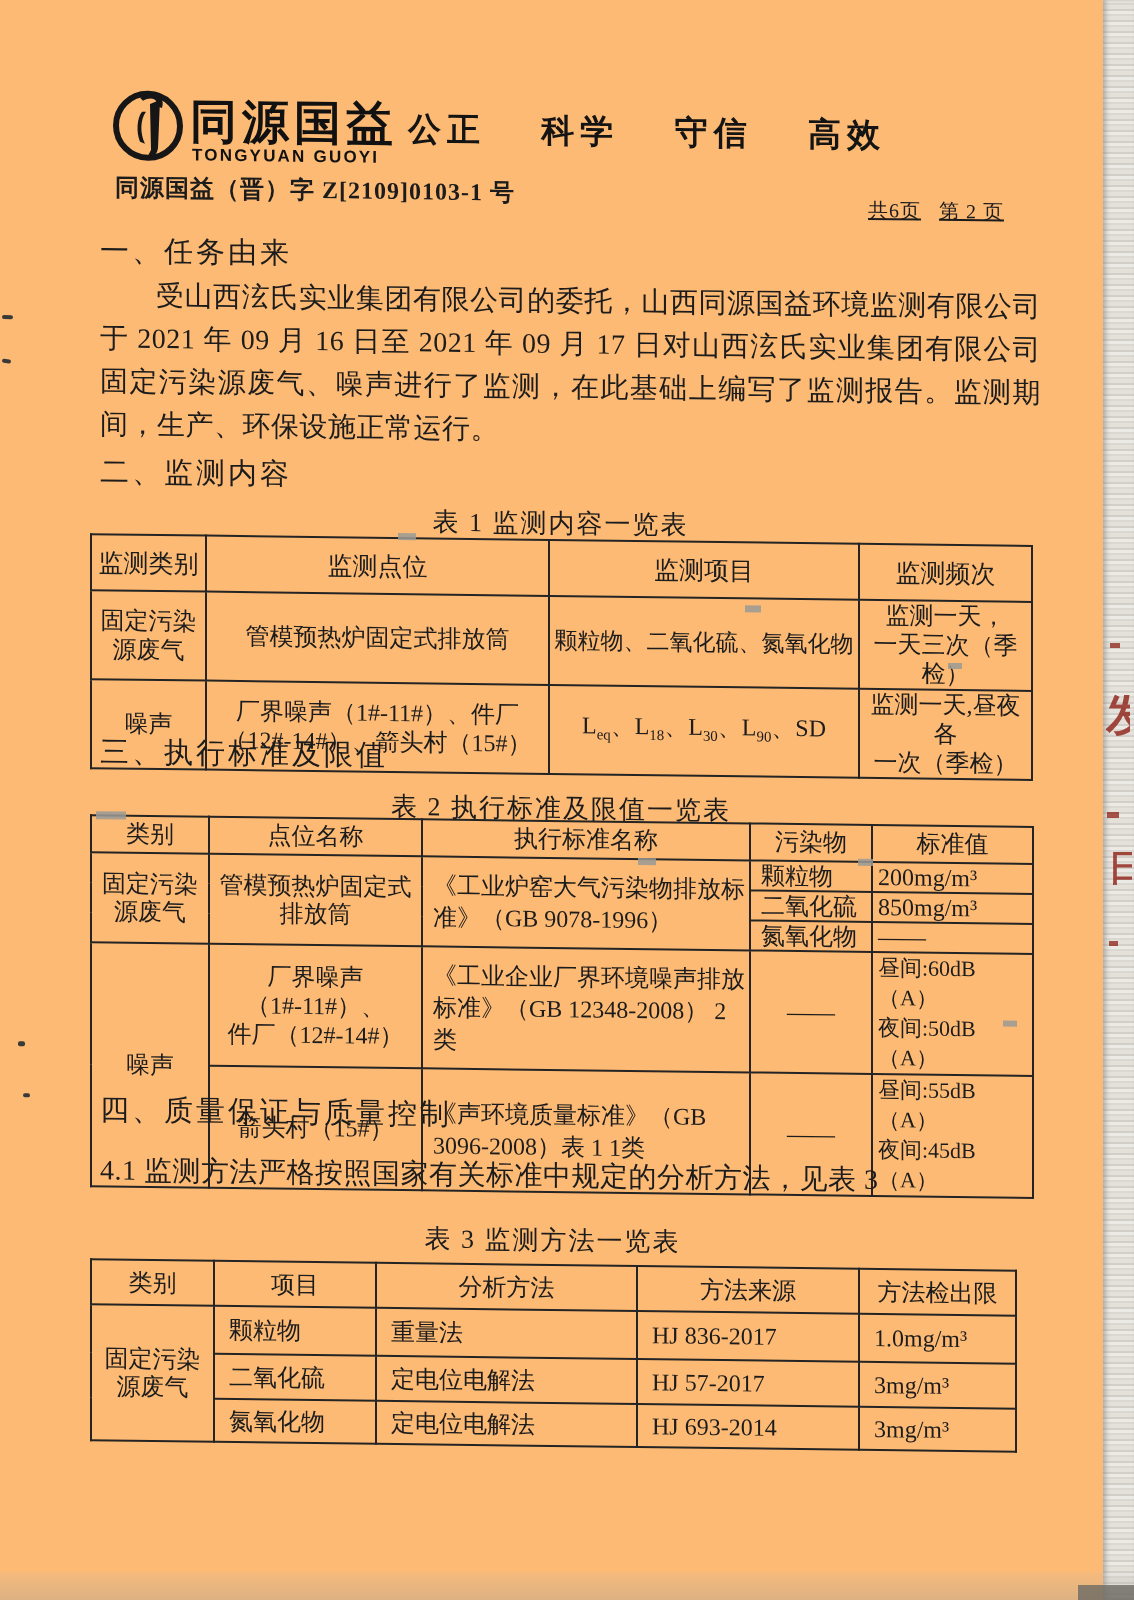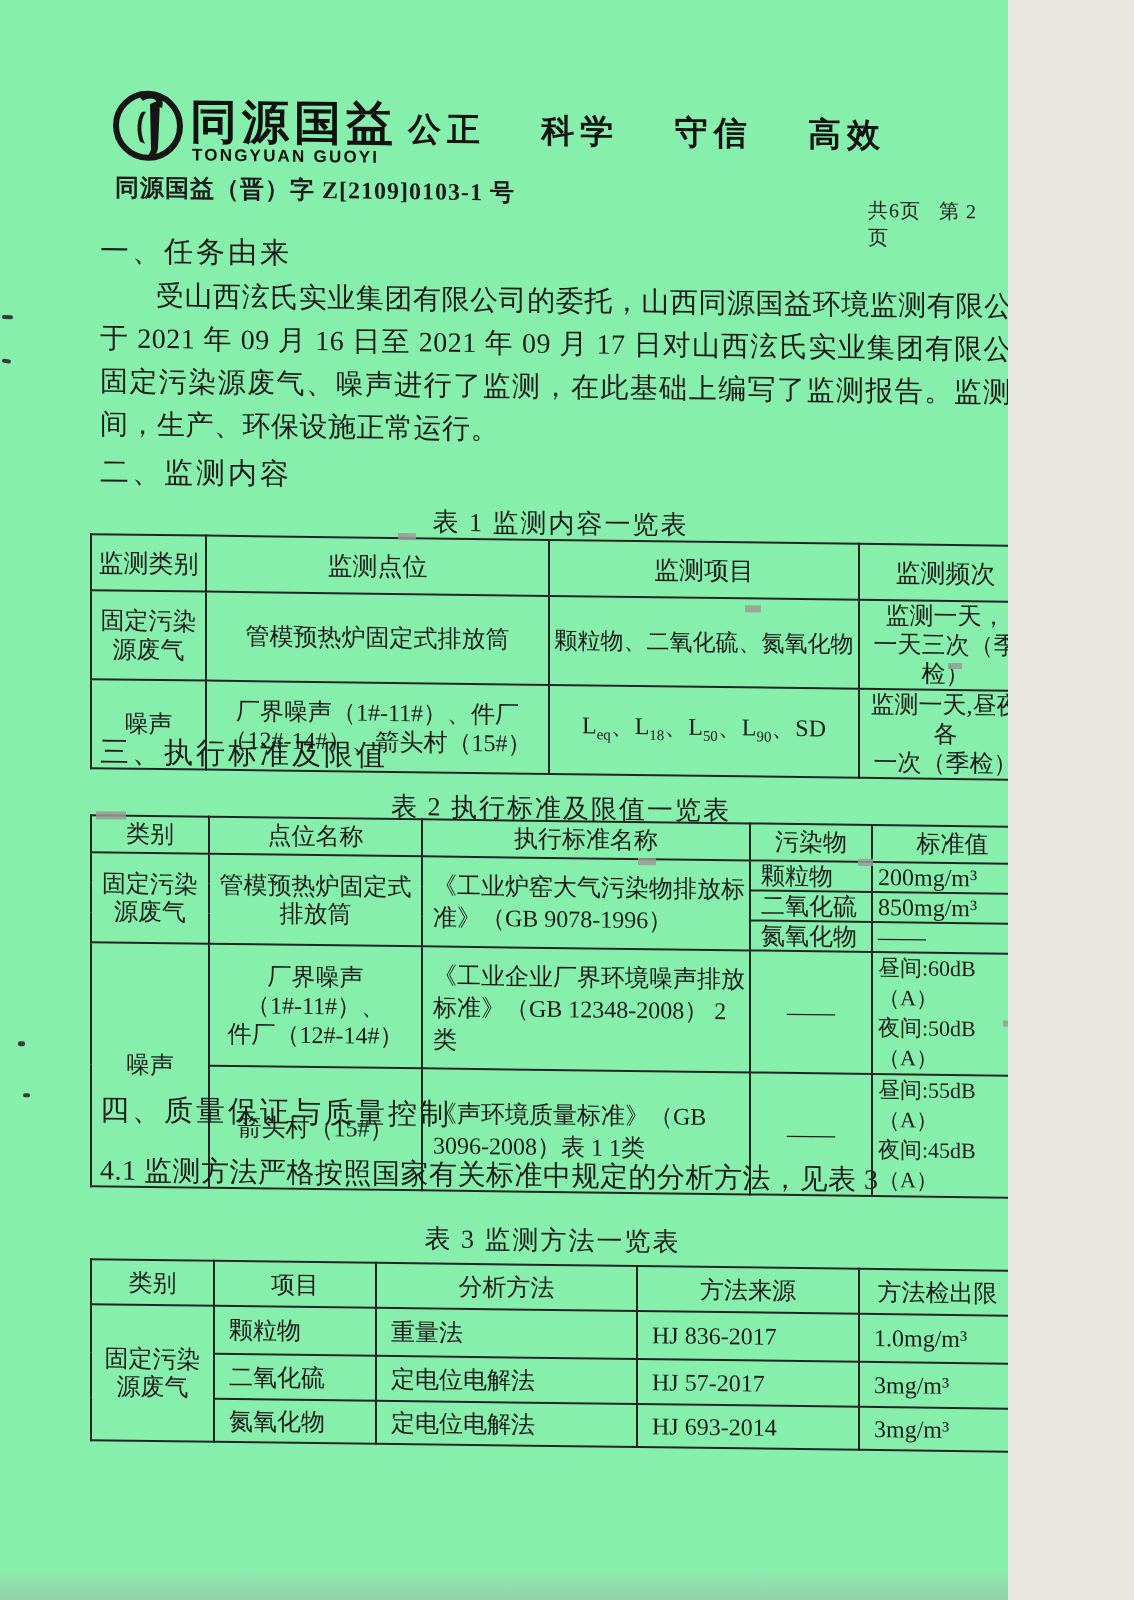--- a/index.html
+++ b/index.html
@@ -3,22 +3,22 @@
 <meta charset="utf-8">
 <style>
   html,body{margin:0;padding:0;}
   body{
     width:1134px;height:1600px;overflow:hidden;
     background:#e9e7e2;
     font-family:"Liberation Serif","DejaVu Serif",serif;
     color:#1c1c1c;
   }
   #page{
-    position:relative;width:996px;height:1600px;
-    background:#86efac;overflow:hidden;padding-left:12px;
+    position:relative;width:1134px;height:1600px;
+    background:#fdba74;overflow:hidden;
   }
   
   #content{
     position:absolute;inset:0;
     transform:skewY(0.72deg);
     transform-origin:0 0;
   }
   .abs{position:absolute;}
   
   .logo-icon{left:110px;top:84px;width:76px;height:78px;}
@@ -30,21 +30,21 @@
     left:192px;top:143px;font-family:"Liberation Sans","DejaVu Sans",sans-serif;
     font-weight:700;font-size:17px;letter-spacing:2.2px;color:#111;
   }
   .slogans{
     left:408px;top:102px;width:478px;display:flex;justify-content:space-between;
     font-family:"Liberation Sans","DejaVu Sans",sans-serif;
     font-weight:900;font-size:33px;color:#141414;letter-spacing:6px;
   }
   .doc-no{left:115px;top:170px;font-size:24px;font-weight:700;letter-spacing:1px;}
   .pagination{left:868px;top:186px;font-size:20px;letter-spacing:1px;}
-  .pagination span{margin-right:18px;}
+  .pagination span{margin-right:18px;text-decoration:underline;}
   
   .h-sec{font-size:29px;letter-spacing:3px;}
   .h1{left:100px;top:230px;}
   .h2{left:100px;top:451px;}
   .h3{left:100px;top:731px;}
   .h4{left:100px;top:1089px;}
   .para{
     left:100px;top:272px;width:941px;font-size:28px;line-height:43px;
     text-align:justify;text-indent:2em;letter-spacing:0.5px;
   }
@@ -158,21 +158,21 @@
 源废气</td>
         <td>管模预热炉固定式排放筒</td>
         <td class="items">颗粒物、二氧化硫、氮氧化物</td>
         <td>监测一天，
 一天三次（季检）</td>
       </tr>
       <tr class="r2">
         <td>噪声</td>
         <td>厂界噪声（1#-11#）、件厂
 （12#-14#）、箭头村（15#）</td>
-        <td>L<sub>eq</sub>、L<sub>18</sub>、L<sub>50</sub>、L<sub>90</sub>、SD</td>
+        <td>L<sub>eq</sub>、L<sub>18</sub>、L<sub>30</sub>、L<sub>90</sub>、SD</td>
         <td>监测一天,昼夜各
 一次（季检）</td>
       </tr>
     </tbody>
       </table>
 
     <div class="abs h-sec h3">三、执行标准及限值</div>
     <div class="abs tbl-title t2t">表 2 执行标准及限值一览表</div>
     <table class="abs t2">
       <colgroup>

